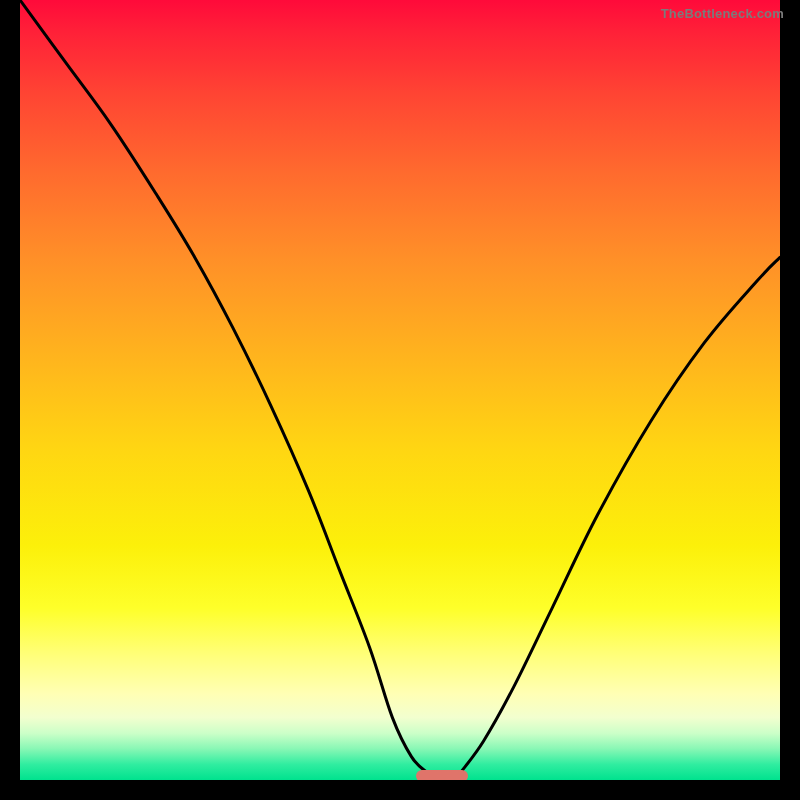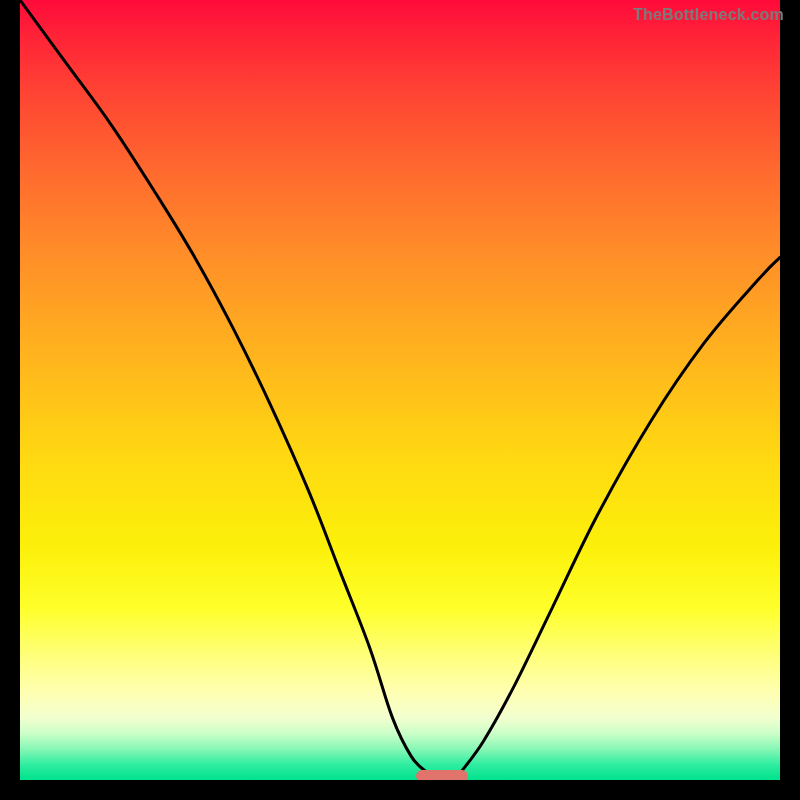--- a/index.html
+++ b/index.html
@@ -58,21 +58,21 @@
   .pill {
     position: absolute;
     background: #e0746a;
     border-radius: 999px;
   }
   .watermark {
     position: absolute;
     top: 6px;
     right: 16px;
     font-family: Arial, Helvetica, sans-serif;
-    font-size: 16px;
+    font-size: 13px;
     font-weight: 600;
     color: #7b7b7b;
     letter-spacing: 0.2px;
   }
 </style>
 </head>
 <body>
 
 <div class="frame">
   <div class="plot-area">

